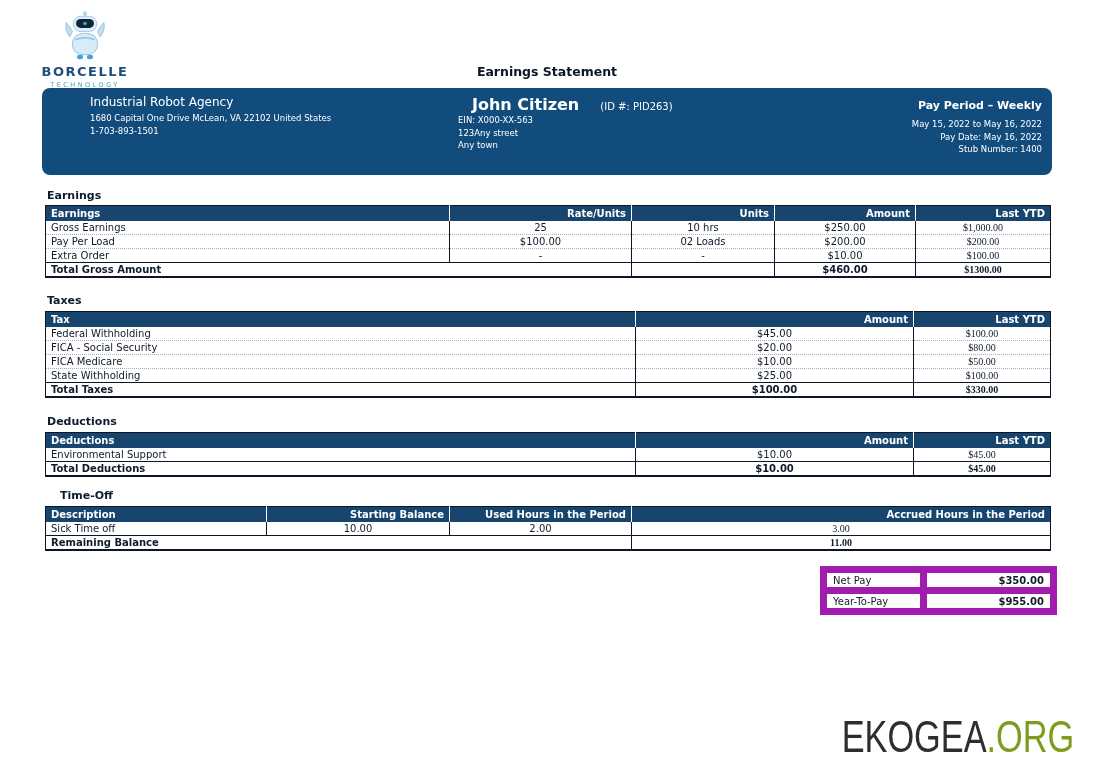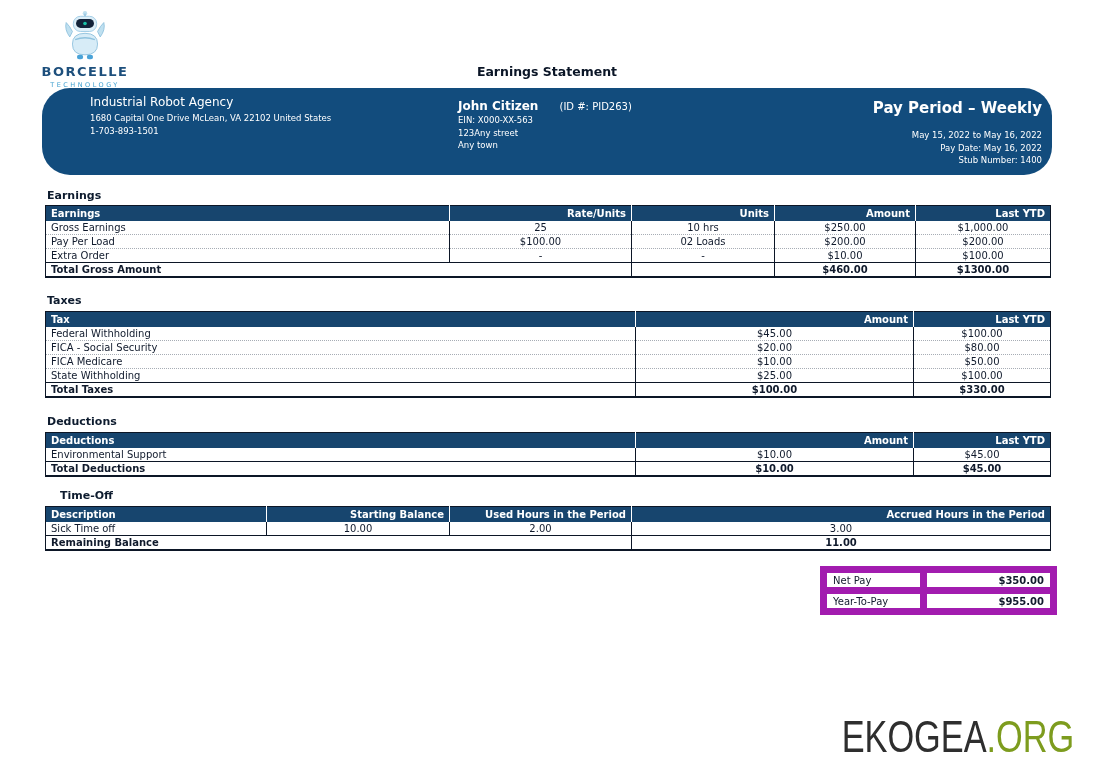--- a/index.html
+++ b/index.html
@@ -11,42 +11,42 @@
   .logo { position:absolute; left:45px; top:10px; width:80px; display:flex; flex-direction:column; align-items:center; }
   .logo-name { font-size:13px; font-weight:bold; color:#1d4f7c; letter-spacing:1.5px; margin-top:2px; }
   .logo-sub { font-size:6.5px; color:#3fa0d0; letter-spacing:2.5px; margin-top:2px; }
 
   
   .doc-title { position:absolute; left:0; top:64px; width:1094px; text-align:center;
                font-size:12.5px; font-weight:bold; color:#0a1526; }
 
   
   .band { position:absolute; left:42px; top:88px; width:1010px; height:87px;
-          background:#124c7d; border-radius:28px; color:#ffffff; }
+          background:#124c7d; border-radius:8px; color:#ffffff; }
   .band .company  { position:absolute; left:48px;  top:7px; }
   .band .employee { position:absolute; left:416px; top:7px; }
   .band .payperiod{ position:absolute; right:10px; top:11px; text-align:right; }
   .co-name { font-size:12px; margin-bottom:3px; }
   .small-line { font-size:8.5px; line-height:12.5px; }
-  .emp-name { font-size:12px; font-weight:bold; display:inline; }
+  .emp-name { font-size:16px; font-weight:bold; display:inline;margin-left:14px; }
   .emp-id { font-size:10px; display:inline; margin-left:16px; }
-  .pp-title { font-size:15px; font-weight:bold; margin-bottom:12px; }
+  .pp-title { font-size:11px; font-weight:bold; margin-bottom:6px; }
 
   
   .sec-heading { position:absolute; font-size:11px; font-weight:bold; color:#0d1b2e; }
   table.ptable { position:absolute; border-collapse:collapse; table-layout:fixed;
                  font-size:10px; color:#101a2c; border:1.5px solid #0c1626; border-bottom-width:2px; }
   .ptable th { background:#17456e; color:#ffffff; font-weight:bold; text-align:right;
                padding:2px 5px; height:12px; border-right:1px solid rgba(255,255,255,0.35);
                white-space:nowrap; overflow:hidden; }
   .ptable th:first-child { text-align:left; }
   .ptable th:last-child { border-right:none; }
   .ptable td { padding:1px 5px; height:13px; border-right:1px solid #0c1626;
                white-space:nowrap; overflow:hidden; }
-  .ptable td:last-child { border-right:none; }
+  .ptable td:last-child { border-right:none;font-family:Liberation Serif, serif; }
   .ptable tr.body td { border-top:1px dotted #a7adb5;margin-left:15px; }
   .ptable tr.body:first-of-type td, .ptable tr.first td { border-top:none; }
   .ptable tr.total td { border-top:1px solid #0c1626; font-weight:bold; }
   .num { text-align:center; }
 
   
   table.summary { position:absolute; left:820px; top:566px; width:230px;
                   border-collapse:collapse; table-layout:fixed; font-size:10px;
                   color:#101a2c; border:1.5px solid #0c1626; }
   .summary td { padding:1.5px 6px; height:13px; border:7px solid #a21caf;margin-top:31px; }

